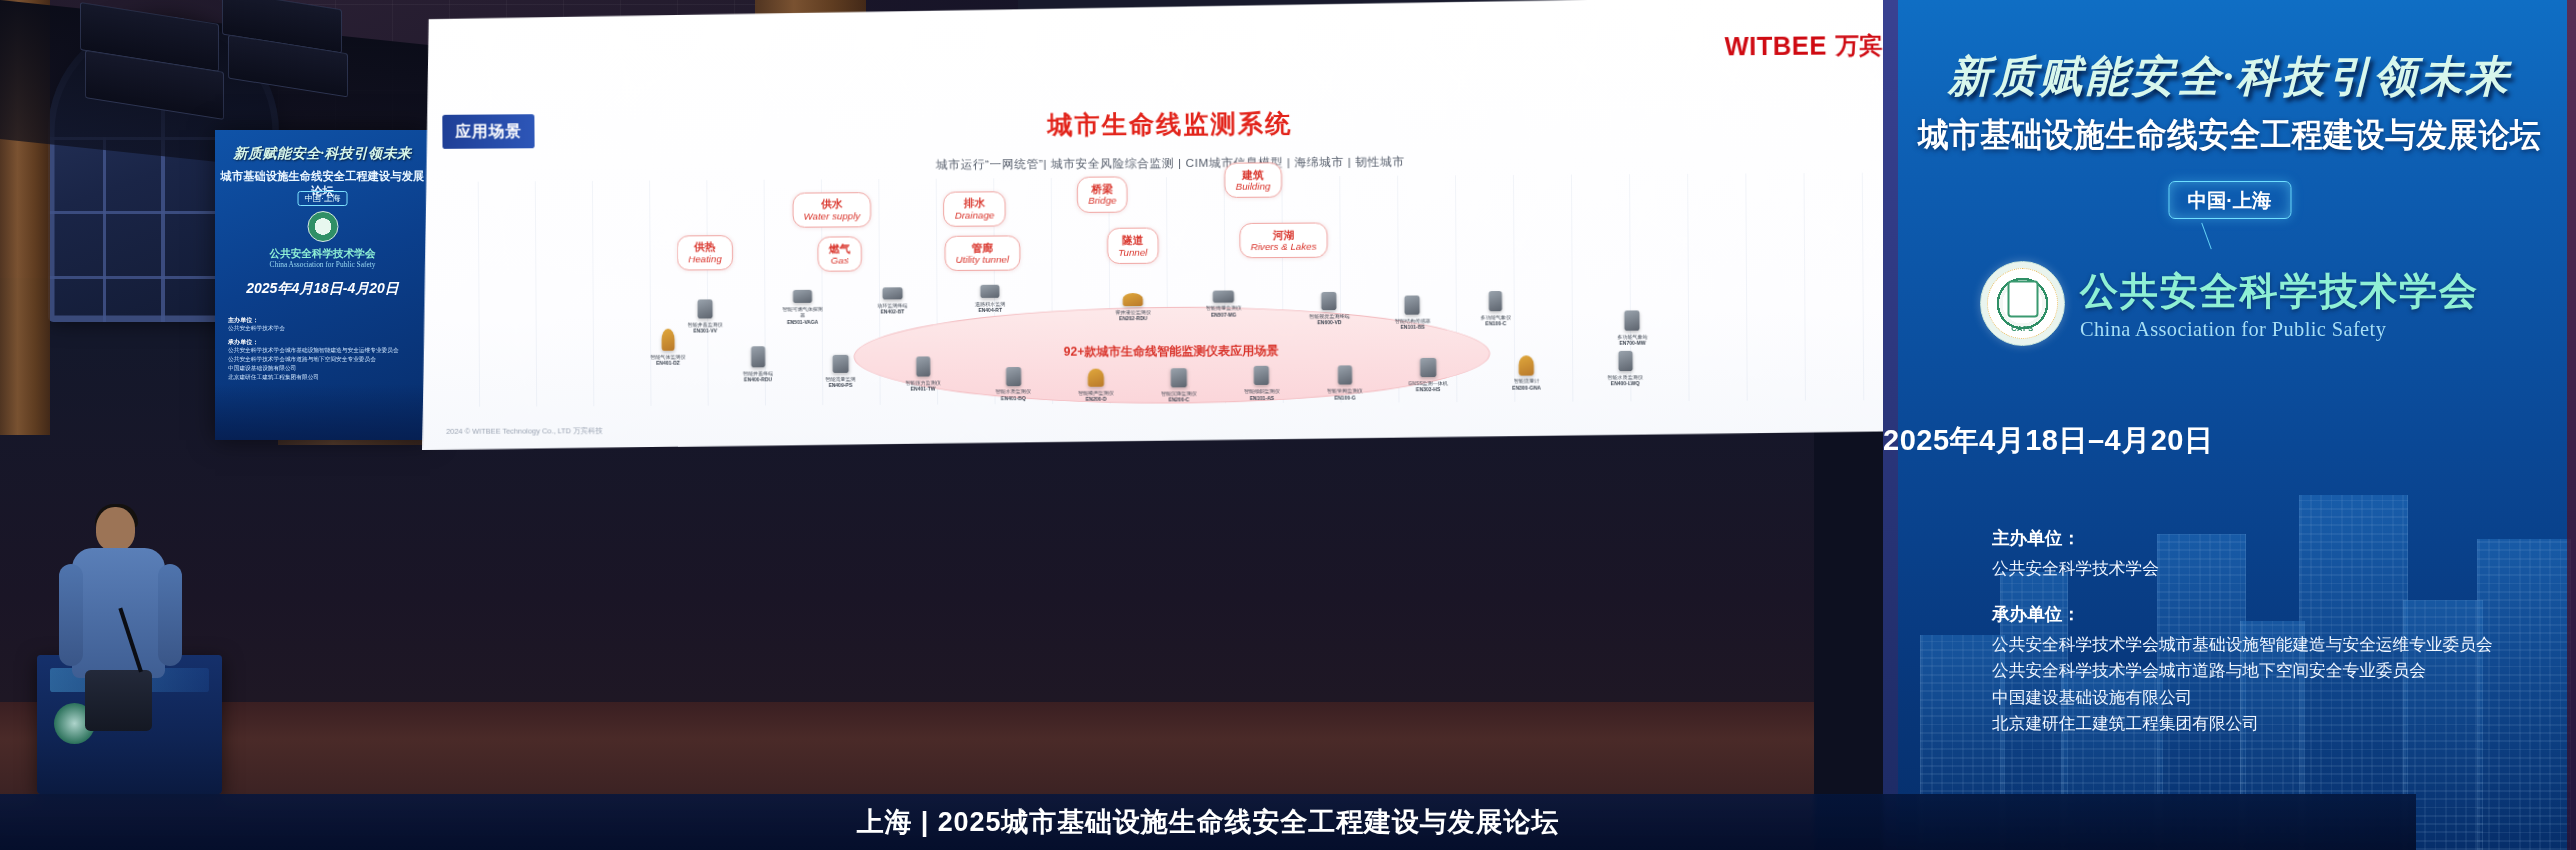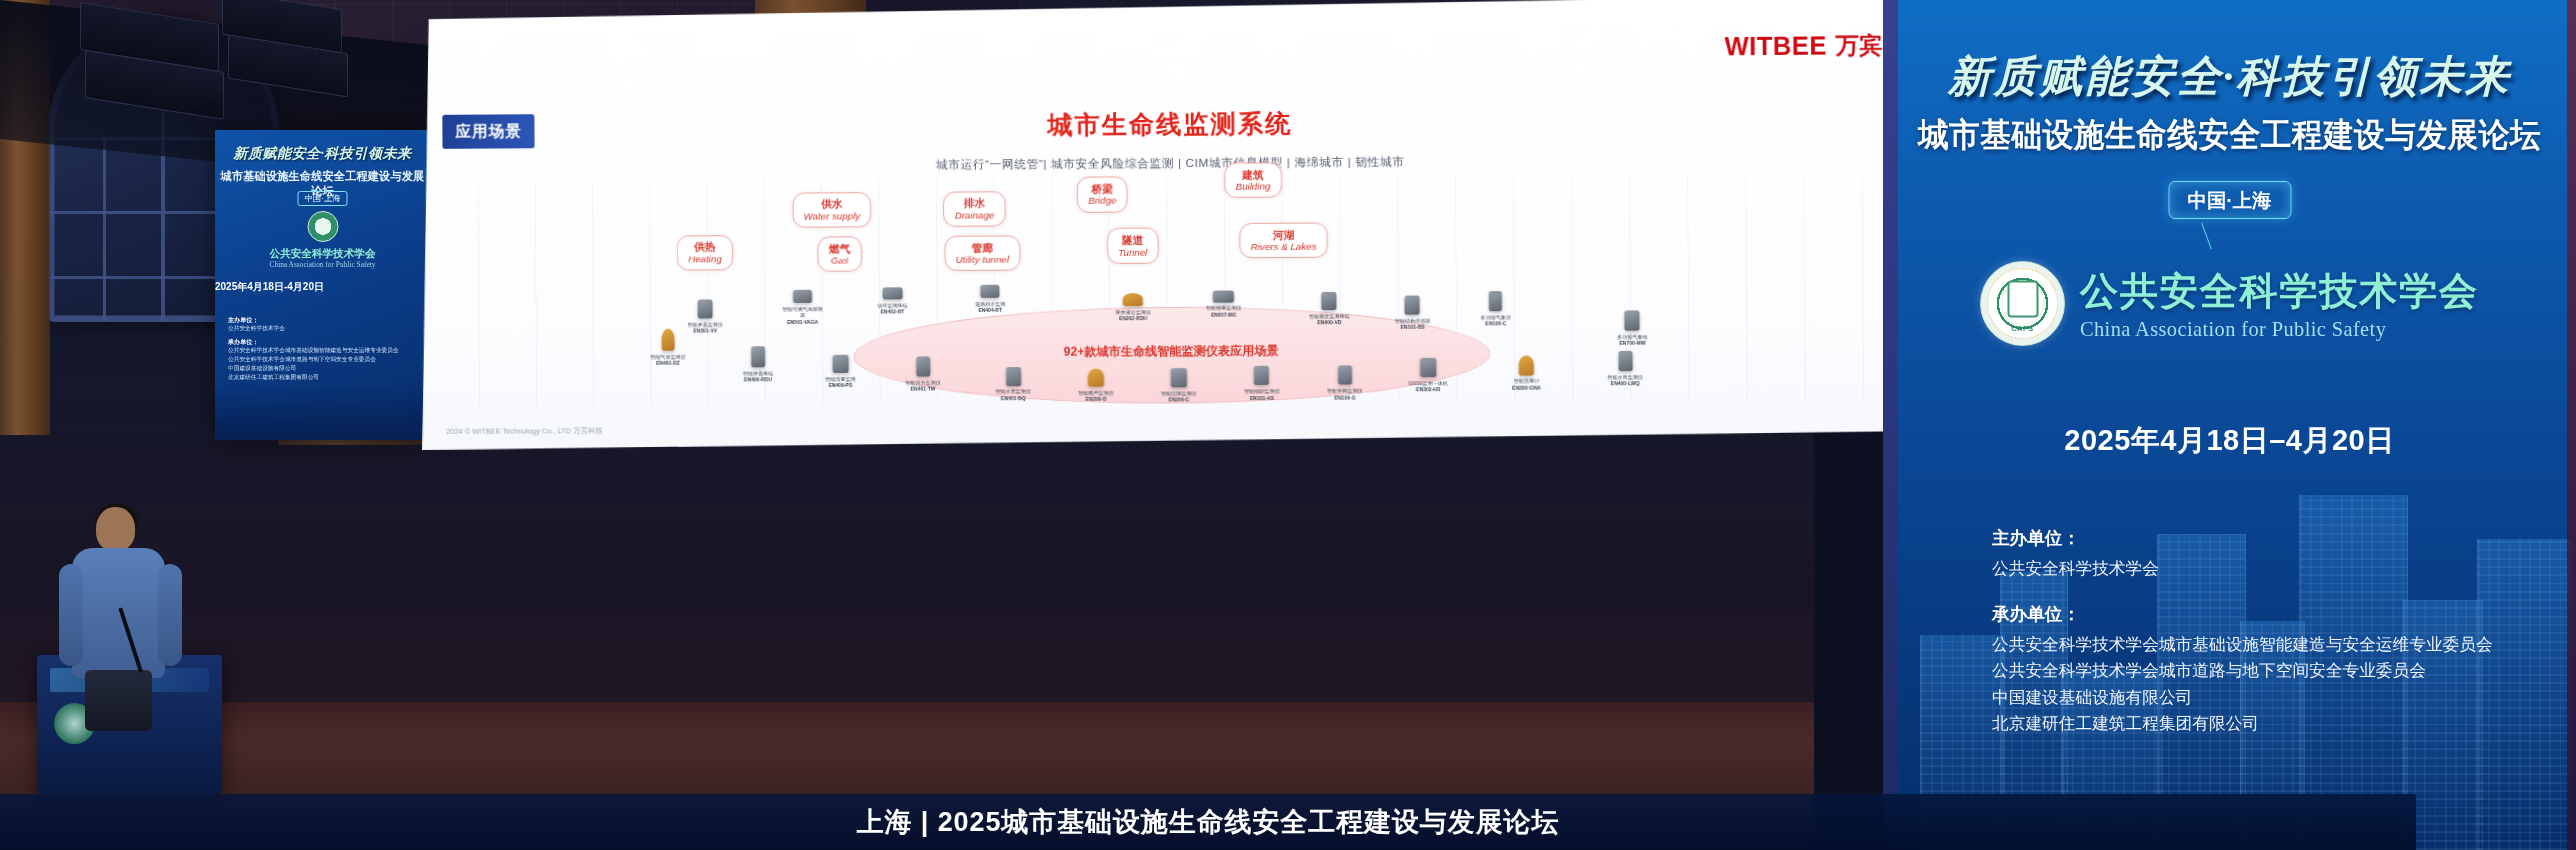--- a/index.html
+++ b/index.html
@@ -150,22 +150,22 @@
   .side-led .sl-assoc {
     position:absolute; left:0; right:0; top:117px; text-align:center;
     font-size:10.6px; font-weight:700; color:#8ff0d5;
   }
   .side-led .sl-assoc-en {
     position:absolute; left:0; right:0; top:130px; text-align:center;
     font-family:"Liberation Serif","DejaVu Serif",serif;
     font-size:7.4px; color:#9ad9f2;
   }
   .side-led .sl-date {
-    position:absolute; left:0; right:0; top:150px; 
-    font-size:10px; font-weight:700; color:#ffffff;
+    position:absolute; left:0; right:0; top:150px; text-align:center;
+    font-size:14px; font-weight:700; color:#ffffff;font-style:italic;
   }
   .side-led .sl-org {
     position:absolute; left:13px; right:9.3px; top:181px;
     font-size:5.7px; line-height:1.55; color:#cfe6ff;
   }
   .side-led .sl-org b { font-size:6.1px; color:#fff; display:block; margin-top:3.7px;}
   .side-led-bottom {
     position:absolute; left:0; right:0; bottom:0; height:56px;
     background:linear-gradient(180deg, rgba(12,60,130,0), rgba(6,30,80,.9));
   }
@@ -334,21 +334,21 @@
   .rl-assoc-wrap { text-align:left; }
   .rl-assoc {
     font-size:38px; font-weight:800; color:#8ff0d5; letter-spacing:1.9px;
     text-shadow:0 1.9px 4.6px rgba(0,20,50,.5);
   }
   .rl-assoc-en {
     font-family:"Liberation Serif","DejaVu Serif",serif;
     font-size:20.4px; color:#a7dff5; letter-spacing:0.4px; margin-top:1.9px;
   }
   .rl-date {
-    position:absolute; left:0; right:0; top:421px; text-align:center;
+    position:absolute; left:0; right:0; top:421px; text-align:left;
     font-size:29px; font-weight:800; color:#ffffff; letter-spacing:0.5px;
   }
   .rl-orgs { position:absolute; left:109px; top:526px; right:22px; color:#fff; }
   .org-h { font-size:17.6px; font-weight:800; margin-bottom:5.6px; }
   .org-l { font-size:16.7px; line-height:1.58; color:#f0f6ff; font-weight:400; }
   .org-block2 { margin-top:20.4px; }
 
   
   .caption-bar {
     position:absolute; left:0; bottom:0; width:2416px; height:56px;

